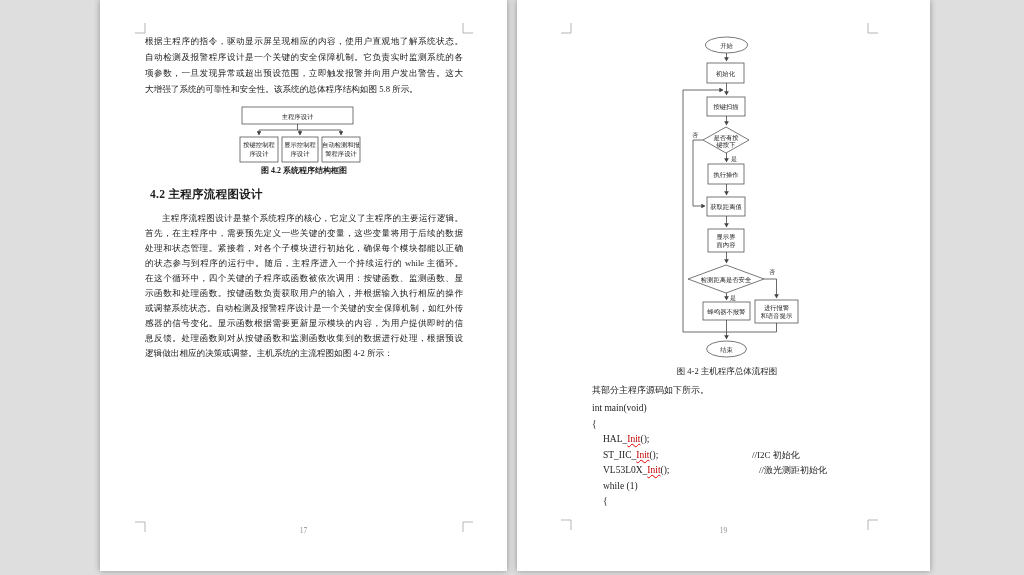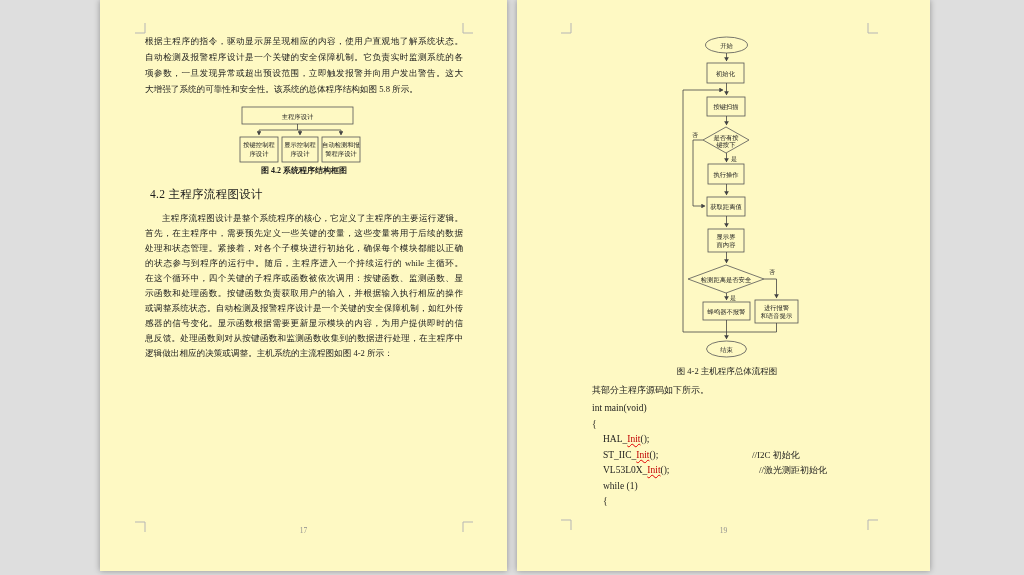--- a/index.html
+++ b/index.html
@@ -2,36 +2,36 @@
 <html><head>
 <meta charset="utf-8">
 <style>
   html,body{margin:0;padding:0;}
   body{
     width:1024px;height:575px;overflow:hidden;position:relative;
     background:#dedede;
     font-family:"Liberation Serif","DejaVu Serif",serif;
     color:#1c1c1c;
   }
-  .page{position:absolute;top:0;height:571px;background:#fef9c3;
+  .page{position:absolute;top:0;height:571px;background:#ffffff;
     box-shadow:0 0 6px rgba(0,0,0,0.35);}
   #left-page{left:100px;width:407px;}
   #right-page{left:517px;width:413px;}
   .overlay{position:absolute;left:0;top:0;pointer-events:none;}
 
   
   .para{position:absolute;width:318px;}
   .para .ln{height:16px;line-height:16px;font-size:8.6px;white-space:nowrap;}
   .para .just{white-space:normal;text-align:justify;text-align-last:justify;height:16px;overflow:hidden;}
   #para2 .ln{height:15px;line-height:15px;}
   .indent{text-indent:17px;}
 
   .caption{position:absolute;text-align:center;font-size:8px;font-weight:bold;}
   .caption.normal{font-weight:normal;font-size:8.5px;}
-  .heading{position:absolute;font-weight:normal;font-size:11.5px;letter-spacing:0.3px;text-align:center;}
+  .heading{position:absolute;font-weight:bold;font-size:11.5px;letter-spacing:0.3px;text-align:center;}
   .pageno{position:absolute;left:0;width:100%;text-align:center;top:526px;
     font-size:7.5px;color:#8f8f8f;}
 
   
   .intro{position:absolute;left:75px;top:384px;font-size:9px;}
   .code{position:absolute;left:75px;top:401px;width:330px;font-size:9.5px;}
   .crow{position:relative;height:15.5px;line-height:15.5px;white-space:nowrap;}
   .crow.ind{padding-left:11px;}
   .cu{color:#c00000;text-decoration:underline;text-decoration-style:wavy;
       text-decoration-color:#e00000;text-decoration-thickness:1px;}
@@ -97,21 +97,21 @@
 
   <div class="para" id="para2" style="left:45px;top:211px;">
     <div class="ln just indent">主程序流程图设计是整个系统程序的核心，它定义了主程序的主要运行逻辑。</div>
     <div class="ln just">首先，在主程序中，需要预先定义一些关键的变量，这些变量将用于后续的数据</div>
     <div class="ln just">处理和状态管理。紧接着，对各个子模块进行初始化，确保每个模块都能以正确</div>
     <div class="ln just">的状态参与到程序的运行中。随后，主程序进入一个持续运行的 while 主循环。</div>
     <div class="ln just">在这个循环中，四个关键的子程序或函数被依次调用：按键函数、监测函数、显</div>
     <div class="ln just">示函数和处理函数。按键函数负责获取用户的输入，并根据输入执行相应的操作</div>
     <div class="ln just">或调整系统状态。自动检测及报警程序设计是一个关键的安全保障机制，如红外传</div>
     <div class="ln just">感器的信号变化。显示函数根据需要更新显示模块的内容，为用户提供即时的信</div>
-    <div class="ln just">息反馈。处理函数则对从按键函数和监测函数收集到的数据进行处理，在主程序中</div>
+    <div class="ln just">息反馈。处理函数则对从按键函数和监测函数收集到的数据进行处理，根据预设</div>
     <div class="ln">逻辑做出相应的决策或调整。主机系统的主流程图如图 4-2 所示：</div>
   </div>
 
   <div class="pageno">17</div>
 </div>
 
 <div class="page" id="right-page">
 
   <svg class="overlay" width="413" height="571" viewBox="0 0 413 571">
     <defs>

